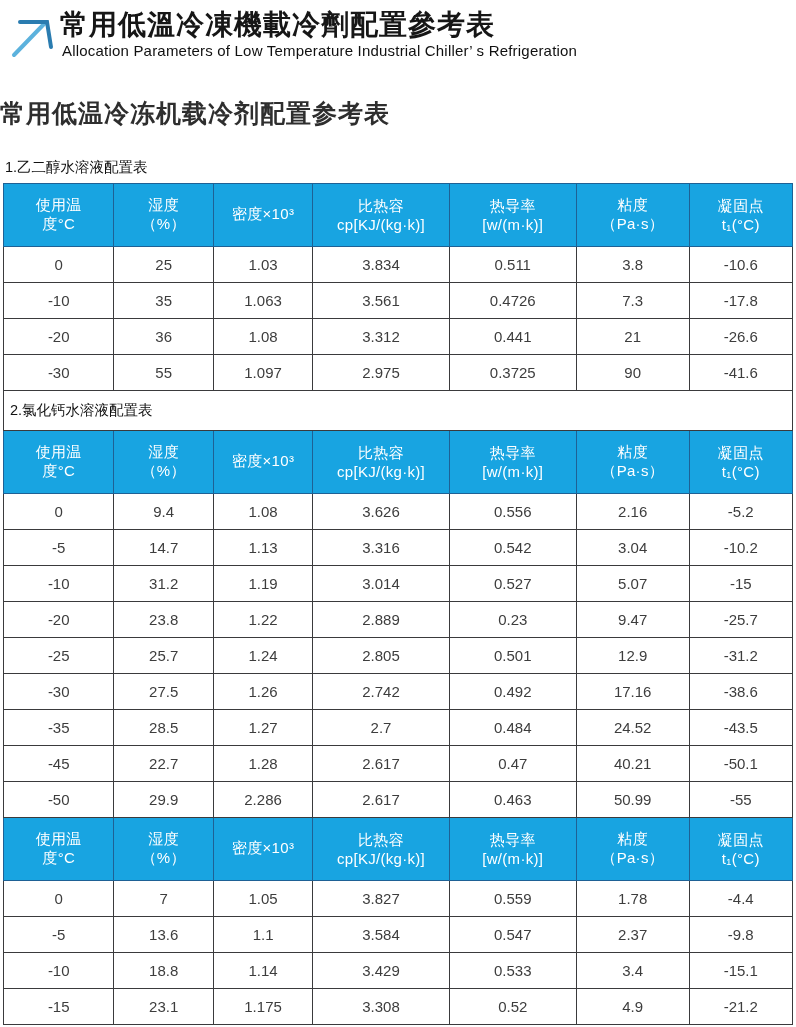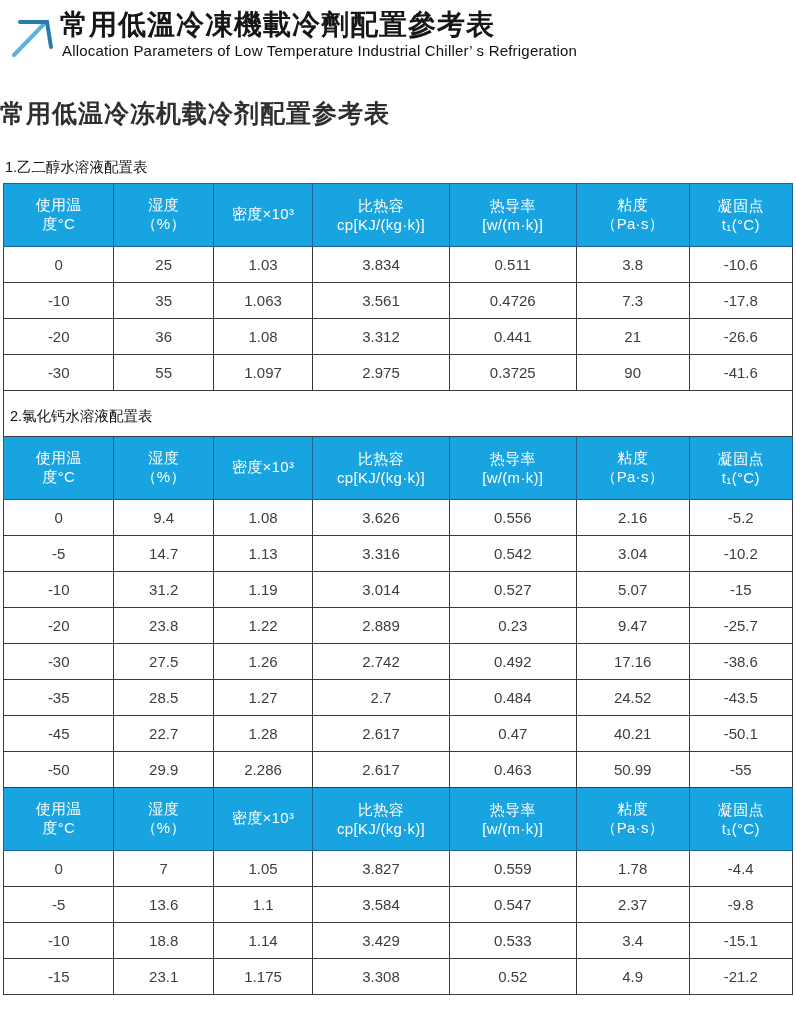--- a/index.html
+++ b/index.html
@@ -78,21 +78,21 @@
   .data-table td {
     background: #ffffff;
     color: #3d3d3d;
     font-size: 15px;
     text-align: center;
     padding: 9px 2px;
     border: 1px solid #3a3a3c;
   }
   .data-table tr.label-row td {
     text-align: left;
-    padding: 16px 2px 10px 6px;
+    padding: 10px 2px 10px 6px;
     font-size: 14.5px;
     color: #111111;
   }
   col.c1 { width: 14.0%; }
   col.c2 { width: 12.6%; }
   col.c3 { width: 12.6%; }
   col.c4 { width: 17.3%; }
   col.c5 { width: 16.1%; }
   col.c6 { width: 14.3%; }
   col.c7 { width: 13.1%; }
@@ -217,20 +217,29 @@
         <tr>
           <td>-20</td>
           <td>23.8</td>
           <td>1.22</td>
           <td>2.889</td>
           <td>0.23</td>
           <td>9.47</td>
           <td>-25.7</td>
         </tr>
         <tr>
+          <td>-25</td>
+          <td>25.7</td>
+          <td>1.24</td>
+          <td>2.805</td>
+          <td>0.501</td>
+          <td>12.9</td>
+          <td>-31.2</td>
+        </tr>
+        <tr>
           <td>-30</td>
           <td>27.5</td>
           <td>1.26</td>
           <td>2.742</td>
           <td>0.492</td>
           <td>17.16</td>
           <td>-38.6</td>
         </tr>
         <tr>
           <td>-35</td>

